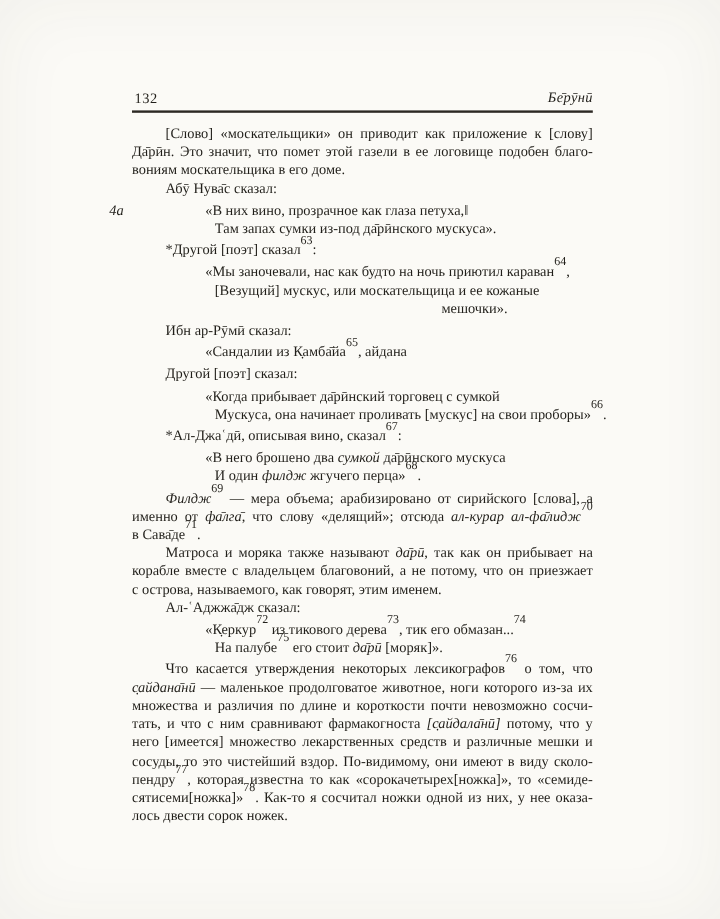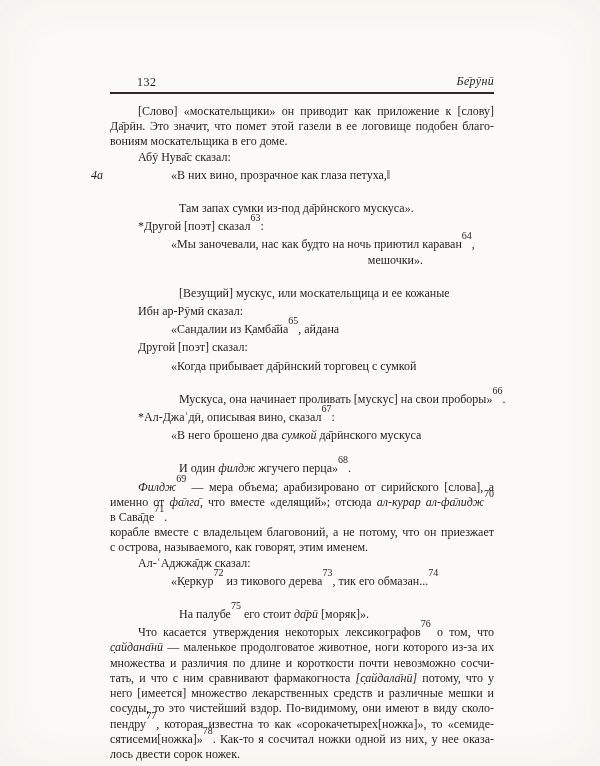--- a/index.html
+++ b/index.html
@@ -11,40 +11,40 @@
     font-family:"Liberation Serif", serif;
     box-shadow: inset 0 0 60px rgba(60,50,30,0.05);
     overflow:hidden;
   }
   .header {
     position:absolute; top:74px; left:110px; width:384px;
     border-bottom:2px solid #2c2923; padding-bottom:3px; height:15px;
   }
   .page-number {
     position:absolute; left:2px; top:1px;
-    font-size:12px; letter-spacing:0.5px;margin-left:25px;
+    font-size:12px; letter-spacing:0.5px;
   }
   .running-title {
     display:block; text-align:right; font-style:italic;
     font-size:12px; letter-spacing:0.3px;
   }
   .margin-note {
     position:absolute; left:91px; top:168px;
     font-style:italic; font-size:12px;
   }
   .textblock {
     position:absolute; left:110px; top:104px; width:384px;
     font-size:12px; line-height:15.2px;
     text-rendering:optimizeLegibility;
   }
   .block.para .line.first { text-indent:28px; }
   .line.jl { text-align:justify; text-align-last:justify; }
   .block.verse { margin:3px 0 3px 61px; }
   .block.verse .line { white-space:nowrap; }
-  .block.verse .line.cont { padding-left:8px;margin-top:18px; }
+  .block.verse .line.cont { padding-left:8px; }
   .block.verse .line.vright {
     text-align:right; padding-right:71px; white-space:normal;
   }
   sup {
     font-size:10px; line-height:0; position:relative; top:-4px;
     font-style:normal; letter-spacing:0;
   }
   i { font-style:italic; }
 </style>
 </head>
@@ -67,22 +67,22 @@
       </div>
       <div class="block verse">
         <div class="line"><span>«В них вино, прозрачное как глаза петуха,‖</span></div>
         <div class="line cont"><span>Там запах сумки из-под да̄рӣнского мускуса».</span></div>
       </div>
       <div class="block para">
         <div class="line first"><span>*Другой [поэт] сказал</span><sup>63</sup><span>:</span></div>
       </div>
       <div class="block verse">
         <div class="line"><span>«Мы заночевали, нас как будто на ночь приютил караван</span><sup>64</sup><span>,</span></div>
+        <div class="line cont"><span>[Везущий] мускус, или москательщица и ее кожаные</span></div>
         <div class="line vright"><span>мешочки».</span></div>
-        <div class="line cont"><span>[Везущий] мускус, или москательщица и ее кожаные</span></div>
       </div>
       <div class="block para">
         <div class="line first"><span>Ибн ар-Рӯмӣ сказал:</span></div>
       </div>
       <div class="block verse">
         <div class="line"><span>«Сандалии из К̣амба̄йа</span><sup>65</sup><span>, айдана</span></div>
       </div>
       <div class="block para">
         <div class="line first"><span>Другой [поэт] сказал:</span></div>
       </div>
@@ -92,24 +92,25 @@
       </div>
       <div class="block para">
         <div class="line first"><span>*Ал-Джаʿдӣ, описывая вино, сказал</span><sup>67</sup><span>:</span></div>
       </div>
       <div class="block verse">
         <div class="line"><span>«В него брошено два </span><i>сумкой</i><span> да̄рӣнского мускуса</span></div>
         <div class="line cont"><span>И один </span><i>филдж</i><span> жгучего перца»</span><sup>68</sup><span>.</span></div>
       </div>
       <div class="block para">
         <div class="line first jl"><i>Филдж</i><sup>69</sup><span> — мера объема; арабизировано от сирийского [слова], а</span></div>
-        <div class="line jl"><span>именно от </span><i>фа̄лга̄</i><span>, что вместе «делящий»; отсюда </span><i>ал-курар ал-фа̄лидж</i><sup>70</sup></div>
+        <div class="line jl"><span>именно от </span><i>фа̄лга̄</i><span>, что слову «делящий»; отсюда </span><i>ал-курар ал-фа̄лидж</i><sup>70</sup></div>
         <div class="line"><span>в Сава̄де</span><sup>71</sup><span>.</span></div>
       </div>
       <div class="block para">
+        <div class="line first jl"><span>Матроса и моряка также называют </span><i>да̄рӣ</i><span>, так как он прибывает на</span></div>
         <div class="line jl"><span>корабле вместе с владельцем благовоний, а не потому, что он приезжает</span></div>
         <div class="line"><span>с острова, называемого, как говорят, этим именем.</span></div>
       </div>
       <div class="block para">
         <div class="line first"><span>Ал-ʿАджжа̄дж сказал:</span></div>
       </div>
       <div class="block verse">
         <div class="line"><span>«К̣еркур</span><sup>72</sup><span> из тикового дерева</span><sup>73</sup><span>, тик его обмазан...</span><sup>74</sup></div>
         <div class="line cont"><span>На палубе</span><sup>75</sup><span> его стоит </span><i>да̄рӣ</i><span> [моряк]».</span></div>
       </div>

